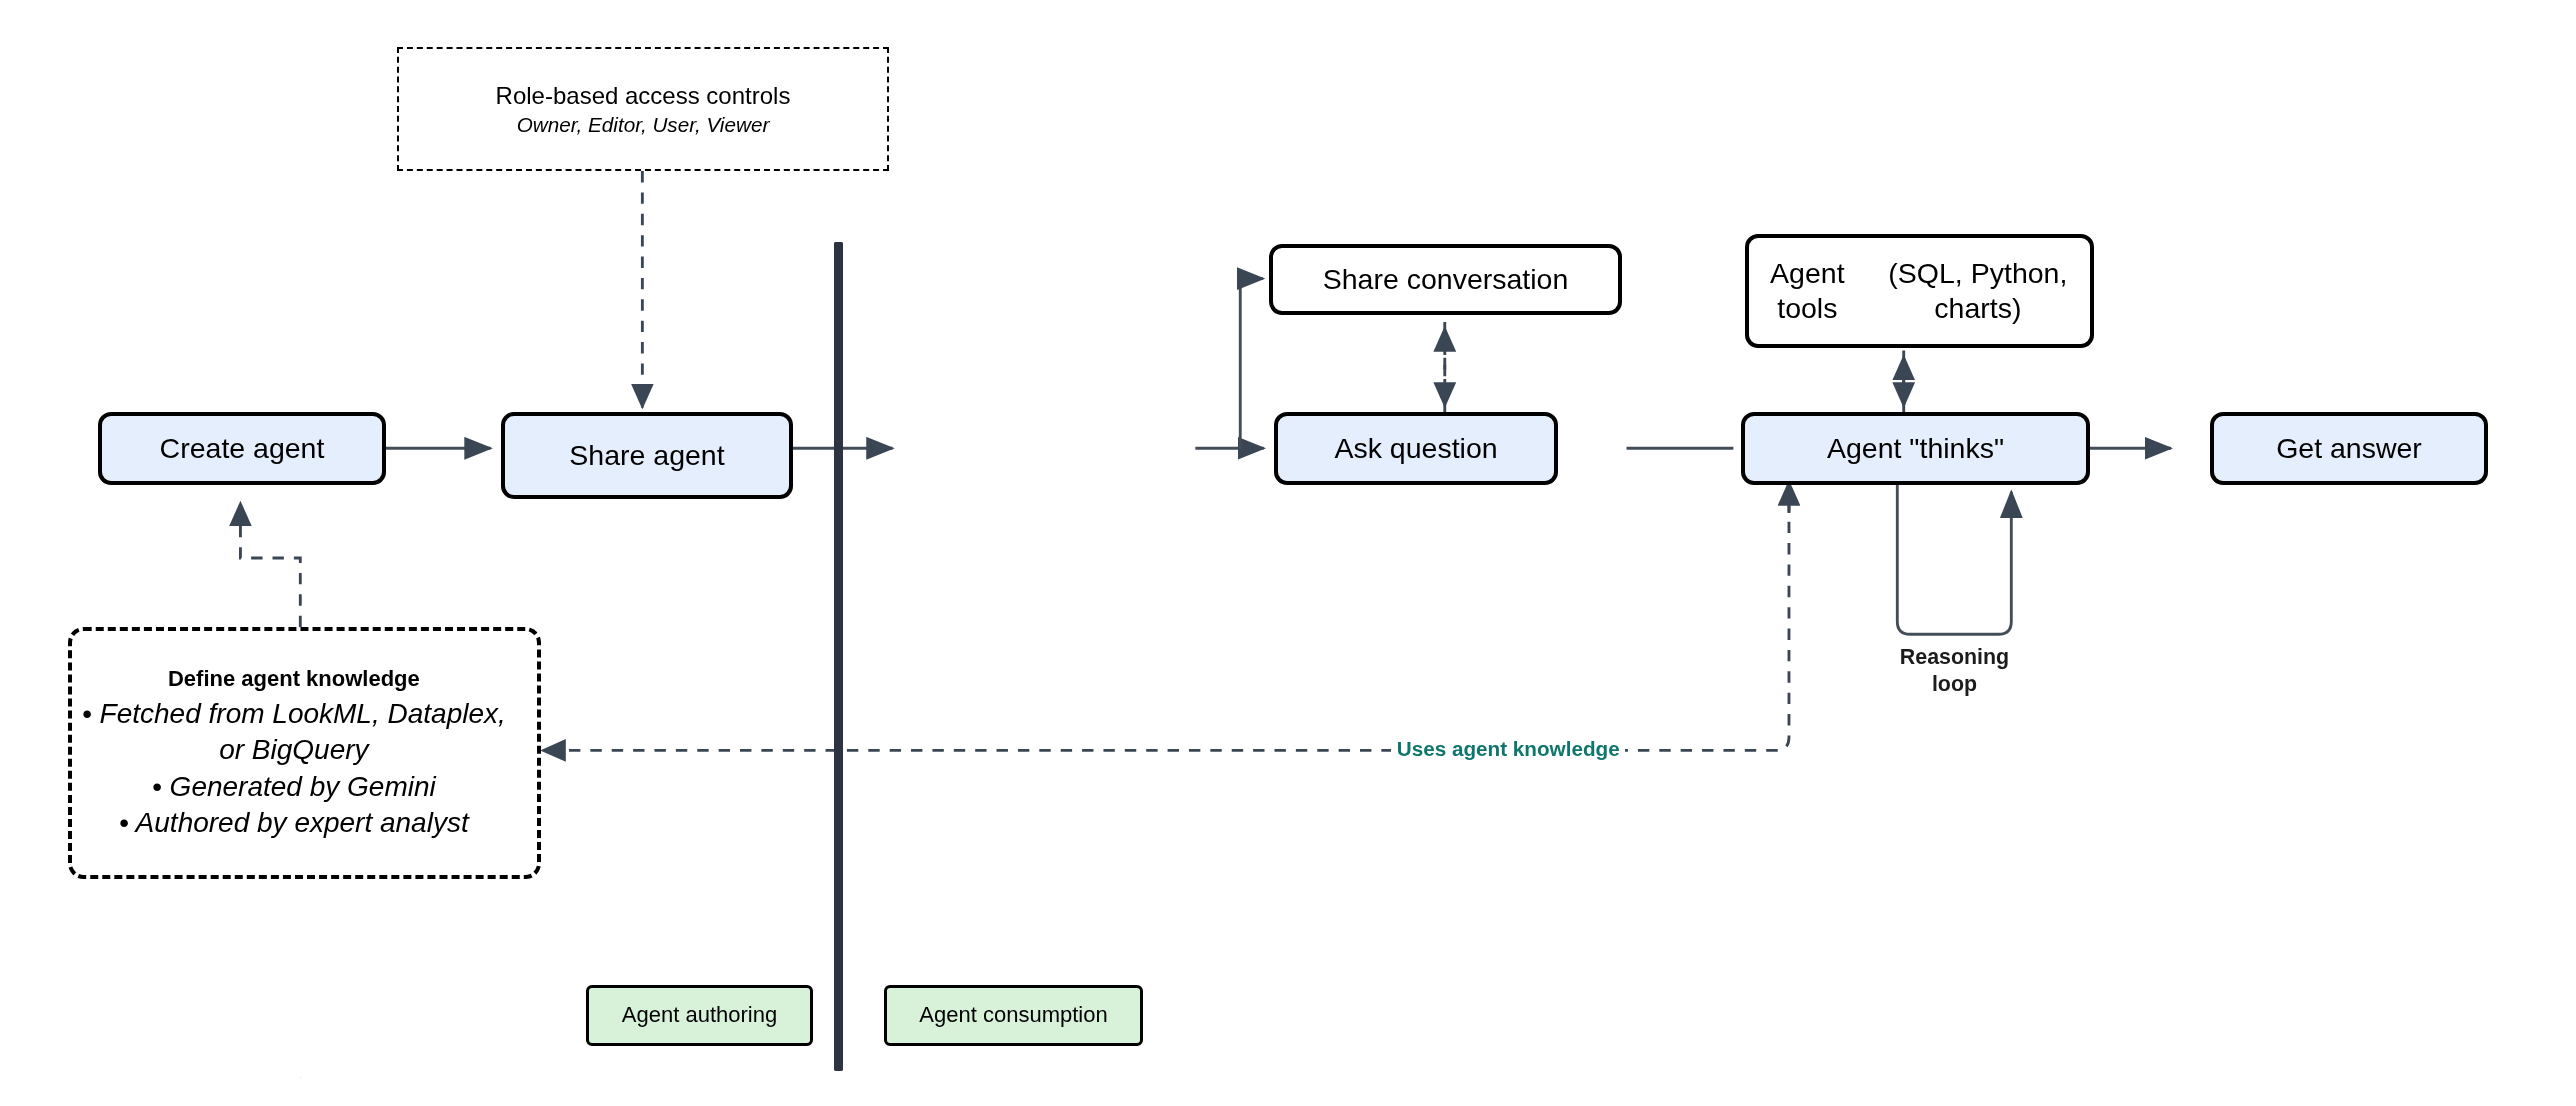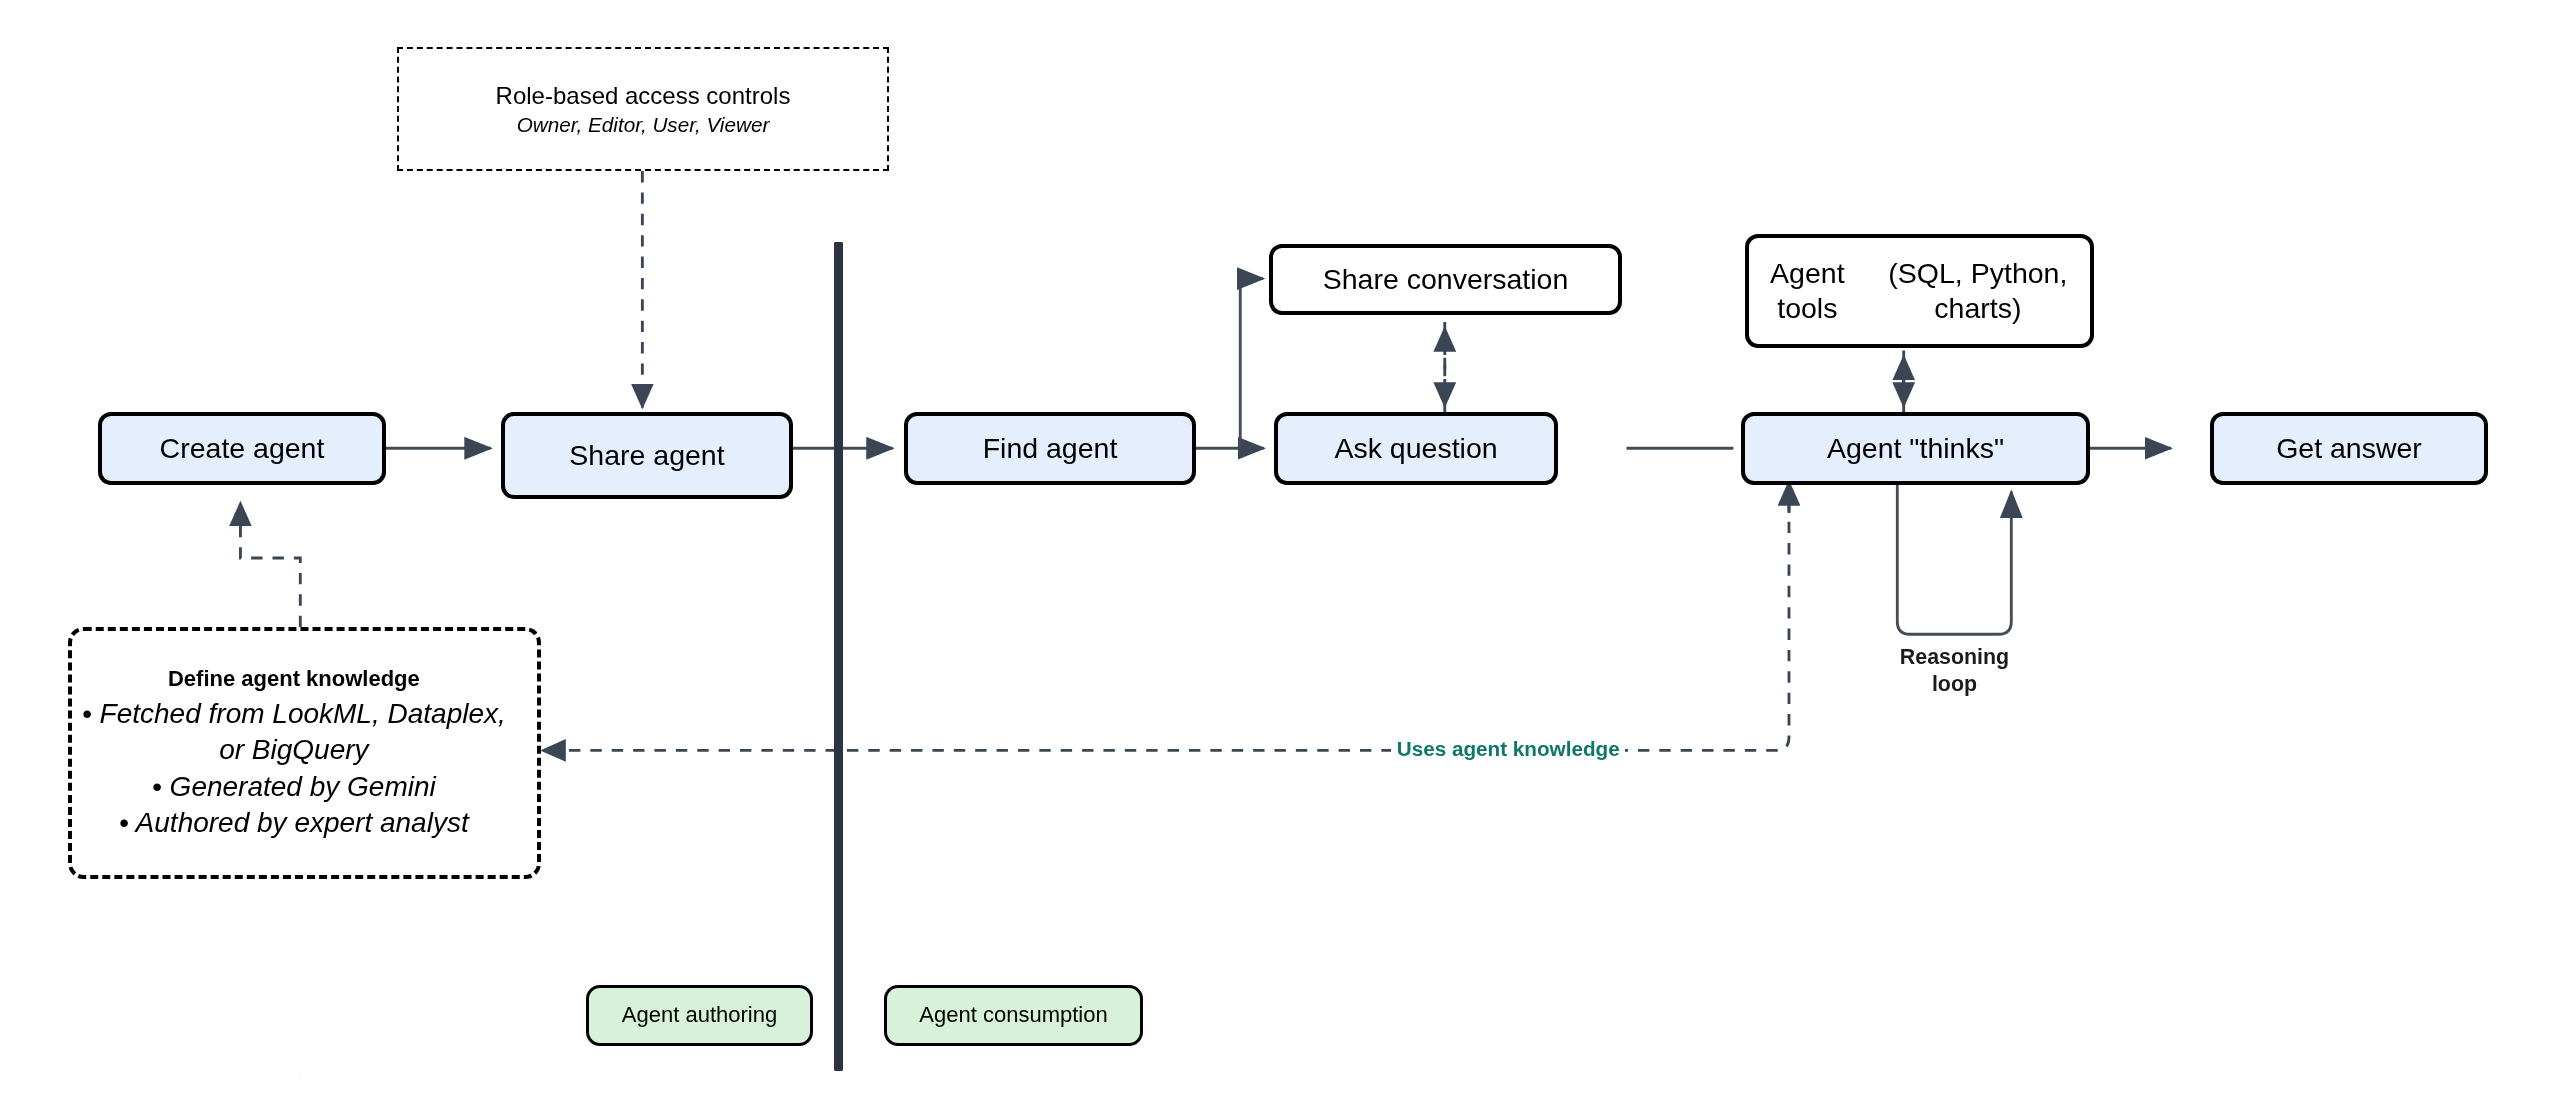--- a/index.html
+++ b/index.html
@@ -5,21 +5,21 @@
   html,body{margin:0;padding:0;background:#ffffff;}
   body{font-family:"Liberation Sans", sans-serif;}
   #stage{position:relative;width:2576px;height:1106px;background:#ffffff;overflow:hidden;}
   svg.edges{position:absolute;left:0;top:0;width:2576px;height:1106px;pointer-events:none;}
 
   .node{position:absolute;box-sizing:border-box;display:flex;align-items:center;
         justify-content:center;text-align:center;border:4.3px solid #000000;
         border-radius:13px;color:#000000;line-height:1.22;}
   .node.blue{background:#e4eefc;}
   .node.white{background:#ffffff;}
-  .node.green{background:#d8f2da;border-width:3.6px;border-radius:14px;}
+  .node.green{background:#d8f2da;border-width:3.6px;border-radius:6px;}
   .node span{display:block;}
 
   .fs-step{font-size:28.5px;}
   .fs-tools{font-size:28.5px;}
   .fs-green{font-size:22px;}
 
   .dashbox{position:absolute;box-sizing:border-box;background:#ffffff;
            border:2.9px dashed #000000;color:#000000;}
   .dashbox.sq{border-radius:0;}
   .dashbox.rnd{border-radius:15.7px;border-width:4.3px;}
@@ -109,23 +109,20 @@
   </div>
 
   <div class="node blue fs-step" style="left:98px;top:412px;width:288px;height:73px;">
     <span>Create agent</span>
   </div>
 
   <div class="node blue fs-step" style="left:501px;top:412px;width:292px;height:87px;">
     <span>Share agent</span>
   </div>
 
-  <div class="node blue fs-step" style="left:904px;top:412px;width:292px;height:73px;">
-    <span>Find agent</span>
-  </div>
 
   <div class="node white fs-step" style="left:1269px;top:244px;width:353px;height:71px;">
     <span>Share conversation</span>
   </div>
 
   <div class="node blue fs-step" style="left:1274px;top:412px;width:284px;height:73px;">
     <span>Ask question</span>
   </div>
 
   <div class="node white fs-tools" style="left:1745px;top:234px;width:349px;height:114px;flex-direction:row;">

